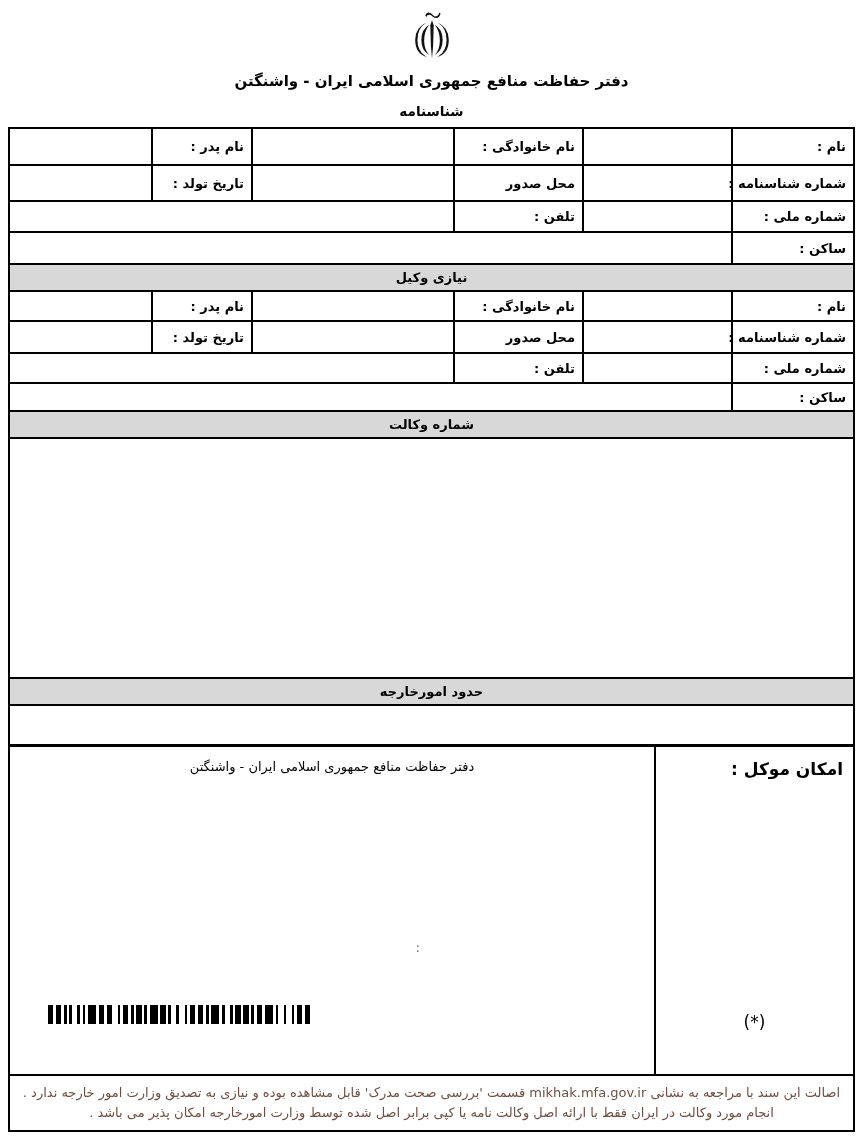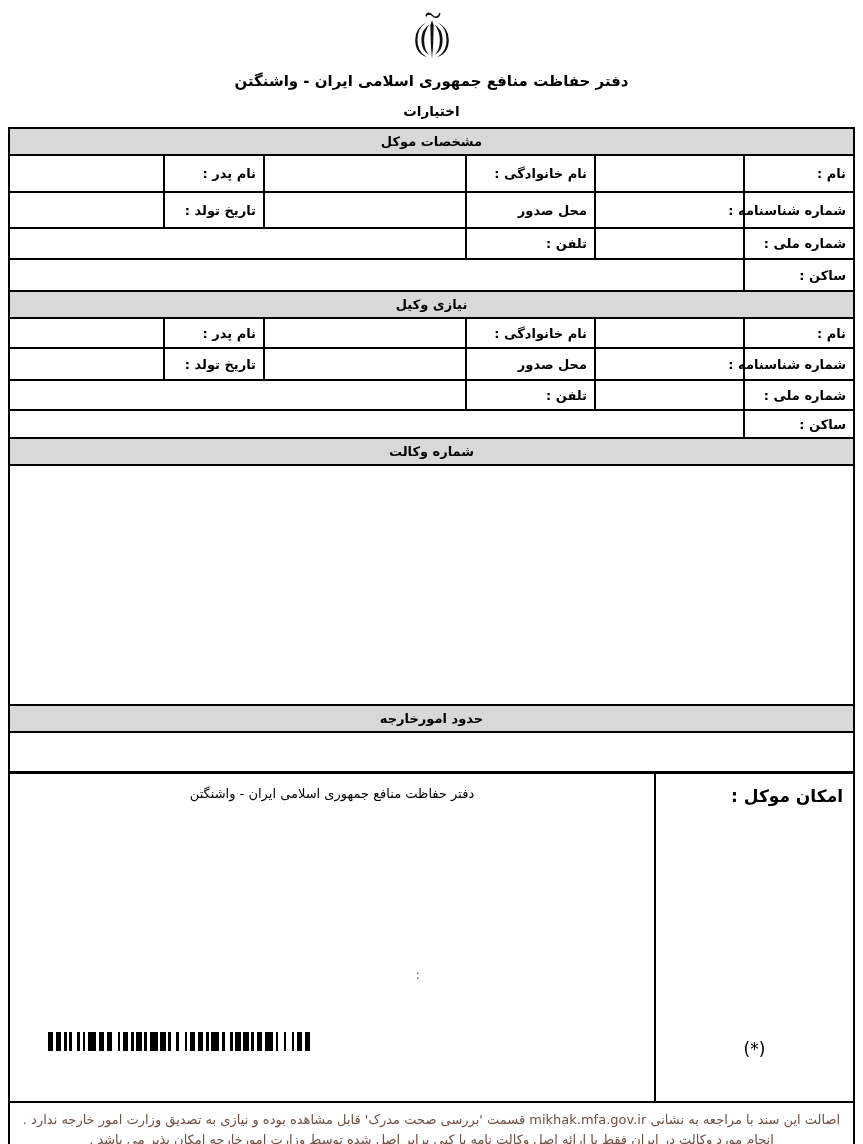--- a/index.html
+++ b/index.html
@@ -16,21 +16,21 @@
   .tbl{position:absolute;left:8px;top:127px;width:847px;box-sizing:border-box;
        border:2px solid var(--border,#000);direction:rtl;}
   .tbl>*+*{border-top:2px solid var(--border,#000);}
   .sec-h{height:25px;background:var(--section-header-bg,#d8d8d8);
          display:flex;align-items:center;justify-content:center;
          font-weight:bold;font-size:13px;}
   .row{display:flex;align-items:stretch;}
   .row>.c+.c{border-inline-start:2px solid var(--border,#000);}
   .c{display:flex;align-items:center;padding:0 7px;box-sizing:border-box;}
   .lbl{font-weight:bold;font-size:13px;white-space:nowrap;}
-  .w1{width:108px;}.w2{width:149px;}.w3{width:129px;}.w4{width:202px;}.w5{width:100px;}
+  .w1{width:120px;}.w2{width:149px;}.w3{width:129px;}.w4{width:202px;}.w5{width:100px;}
   .wF{flex:1;}
   .rh35{height:35px;}.rh34{height:34px;}.rh29{height:29px;}.rh30{height:30px;}
   .rh28{height:28px;}.rh26{height:26px;}
   .box-subject{height:238px;}
   .box-limits{height:38px;}
 
   
   .sig{display:flex;height:327px;border-top:3px solid var(--border,#000);}
   .sig-right{width:199px;box-sizing:border-box;position:relative;
              border-inline-end:2px solid var(--border,#000);padding:12px 10px;}
@@ -62,26 +62,25 @@
           <path d="M38,13 q3,-7 9,-4 q3,1.5 5,4 q3,3.5 7,1.5 q3,-1.8 4,-6 l2.2,1 q-1,8.5 -8.2,8.5 q-4,0 -7,-3.5 q-2,-2.5 -5,-2.5 q-4,0 -5,4 z"></path>
           <path d="M50,22 l3,9 l-1,37 l-2,22 l-2,-22 l-1,-37 z"></path>
           <path d="M45,30 q-9,12 -9,28 q0,16 9,26 q-14,-8 -14,-27 q0,-19 14,-27 z"></path>
           <path d="M55,30 q9,12 9,28 q0,16 -9,26 q14,-8 14,-27 q0,-19 -14,-27 z"></path>
           <path d="M40,26 q-16,10 -16,31 q0,18 13,28 q2,2 5,3 q-22,-6 -22,-31 q0,-22 20,-31 z"></path>
           <path d="M60,26 q16,10 16,31 q0,18 -13,28 q-2,2 -5,3 q22,-6 22,-31 q0,-22 -20,-31 z"></path>
         </g>
       </svg>
     </span>
     <div class="office-title">دفتر حفاظت منافع جمهوری اسلامی ایران - واشنگتن</div>
-    <div class="doc-title">اختیارات</div>
+    <div class="doc-title">شناسنامه</div>
   </div>
 
   <div class="tbl">
 
-    <div class="sec-h">مشخصات موکل</div>
     <div class="row rh35">
       <div class="c lbl w1">نام :</div>
       <div class="c w2"></div>
       <div class="c lbl w3">نام خانوادگی :</div>
       <div class="c w4"></div>
       <div class="c lbl w5">نام پدر :</div>
       <div class="c wF"></div>
     </div>
     <div class="row rh34">
       <div class="c lbl w1">شماره شناسنامه :</div>

